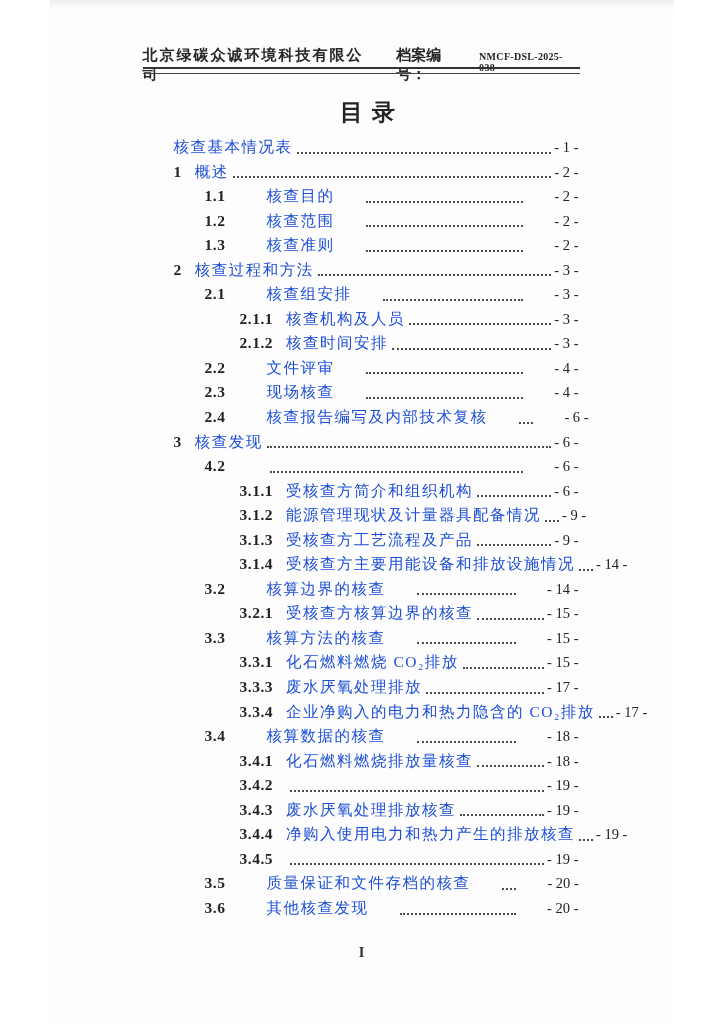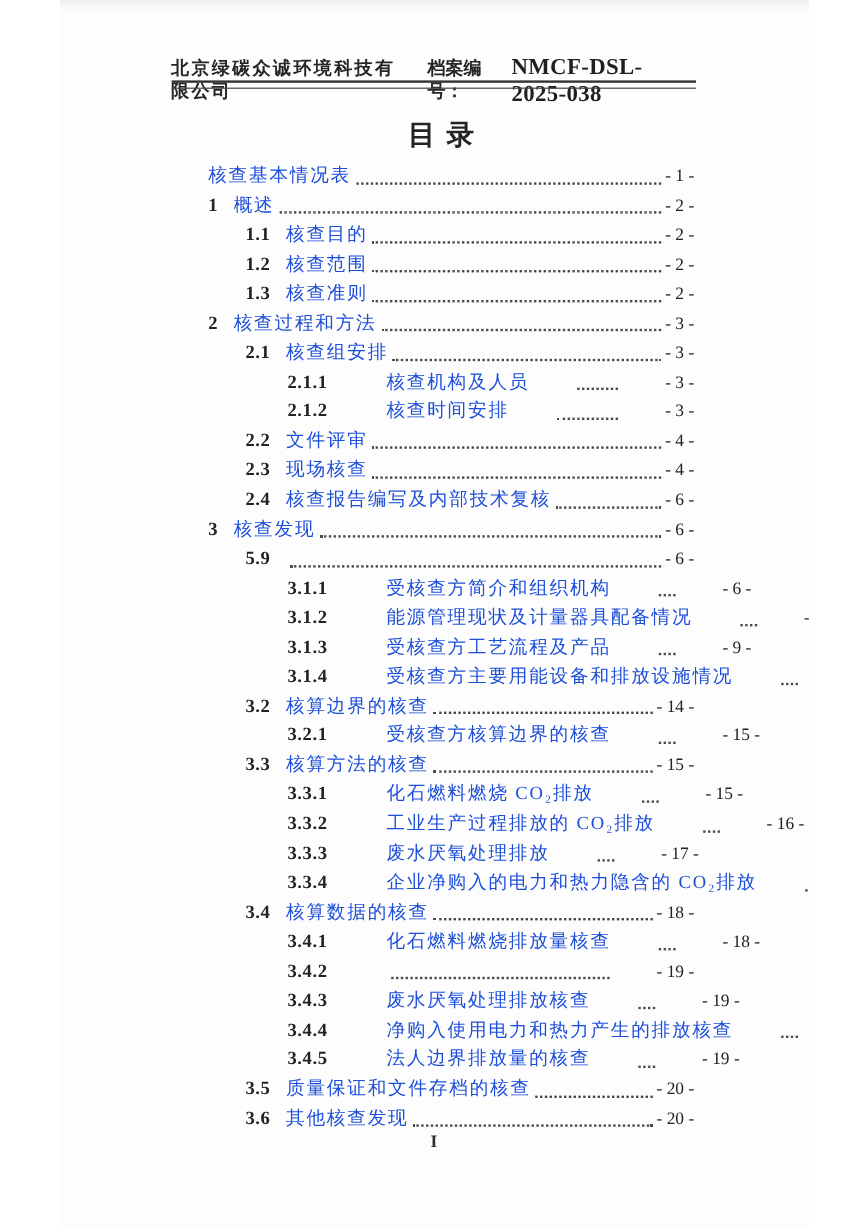--- a/index.html
+++ b/index.html
@@ -45,21 +45,21 @@
     align-items: baseline;
     gap: 8px;
     margin-left: 16px;
   }
   .hdr-file-label {
     font-size: 15px;
     font-weight: bold;
     color: #262626;
   }
   .hdr-file-no {
-    font-size: 19px;
+    font-size: 10px;
     font-weight: bold;
     color: #1f1f1f;
     letter-spacing: 0.3px;
   }
   .hdr-rule {
     position: absolute;
     left: 93px;
     right: 94px;
     top: 67px;
     height: 7px;
@@ -90,22 +90,22 @@
   .toc-row {
     display: flex;
     align-items: baseline;
     line-height: 24.55px;
     height: 24.55px;
     font-size: 15.5px;
     white-space: nowrap;
     cursor: default;
   }
   .toc-row.lv0 { padding-left: 31px; }
-  .toc-row.lv1 { padding-left: 62px; }
-  .toc-row.lv2 { padding-left: 97px; gap: 36px; }
+  .toc-row.lv1 { padding-left: 62px; gap: 28px; }
+  .toc-row.lv2 { padding-left: 97px; }
   .toc-num {
     font-weight: bold;
     margin-right: 13px;
     color: #222;
     letter-spacing: 0.5px;
   }
   .toc-num:empty { display: none; }
   .toc-label {
     color: #1d4ed8;
     letter-spacing: 1.5px;
@@ -223,21 +223,21 @@
       <span class="toc-leader"></span>
       <span class="toc-page">- 6 -</span>
     </div>
       <div class="toc-row lv0">
       <span class="toc-num">3</span>
       <span class="toc-label">核查发现</span>
       <span class="toc-leader"></span>
       <span class="toc-page">- 6 -</span>
     </div>
       <div class="toc-row lv1">
-      <span class="toc-num">5.9</span>
+      <span class="toc-num">4.2</span>
       <span class="toc-leader"></span>
       <span class="toc-page">- 6 -</span>
     </div>
       <div class="toc-row lv2">
       <span class="toc-num">3.1.1</span>
       <span class="toc-label">受核查方简介和组织机构</span>
       <span class="toc-leader"></span>
       <span class="toc-page">- 6 -</span>
     </div>
       <div class="toc-row lv2">
@@ -276,26 +276,20 @@
       <span class="toc-leader"></span>
       <span class="toc-page">- 15 -</span>
     </div>
       <div class="toc-row lv2">
       <span class="toc-num">3.3.1</span>
       <span class="toc-label">化石燃料燃烧 CO₂排放</span>
       <span class="toc-leader"></span>
       <span class="toc-page">- 15 -</span>
     </div>
       <div class="toc-row lv2">
-      <span class="toc-num">3.3.2</span>
-      <span class="toc-label">工业生产过程排放的 CO₂排放</span>
-      <span class="toc-leader"></span>
-      <span class="toc-page">- 16 -</span>
-    </div>
-      <div class="toc-row lv2">
       <span class="toc-num">3.3.3</span>
       <span class="toc-label">废水厌氧处理排放</span>
       <span class="toc-leader"></span>
       <span class="toc-page">- 17 -</span>
     </div>
       <div class="toc-row lv2">
       <span class="toc-num">3.3.4</span>
       <span class="toc-label">企业净购入的电力和热力隐含的 CO₂排放</span>
       <span class="toc-leader"></span>
       <span class="toc-page">- 17 -</span>
@@ -324,21 +318,20 @@
       <span class="toc-page">- 19 -</span>
     </div>
       <div class="toc-row lv2">
       <span class="toc-num">3.4.4</span>
       <span class="toc-label">净购入使用电力和热力产生的排放核查</span>
       <span class="toc-leader"></span>
       <span class="toc-page">- 19 -</span>
     </div>
       <div class="toc-row lv2">
       <span class="toc-num">3.4.5</span>
-      <span class="toc-label">法人边界排放量的核查</span>
       <span class="toc-leader"></span>
       <span class="toc-page">- 19 -</span>
     </div>
       <div class="toc-row lv1">
       <span class="toc-num">3.5</span>
       <span class="toc-label">质量保证和文件存档的核查</span>
       <span class="toc-leader"></span>
       <span class="toc-page">- 20 -</span>
     </div>
       <div class="toc-row lv1">

